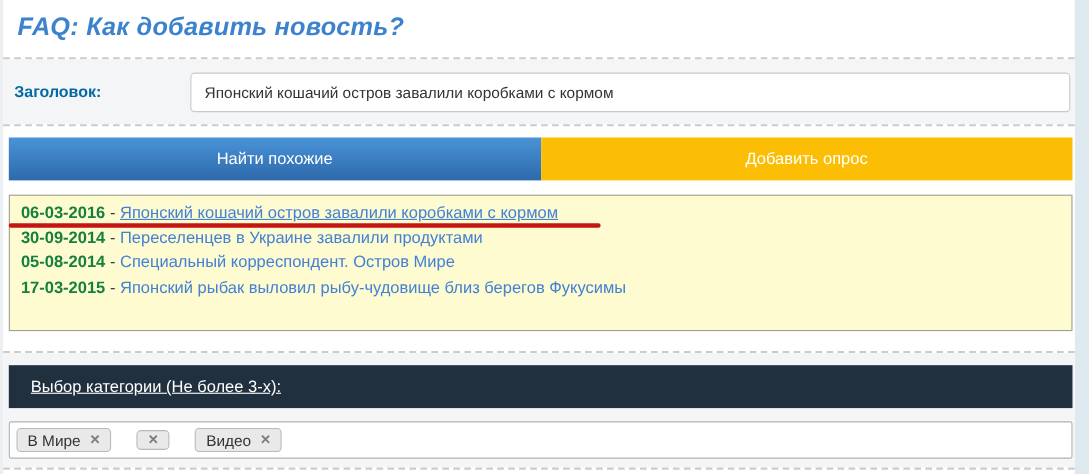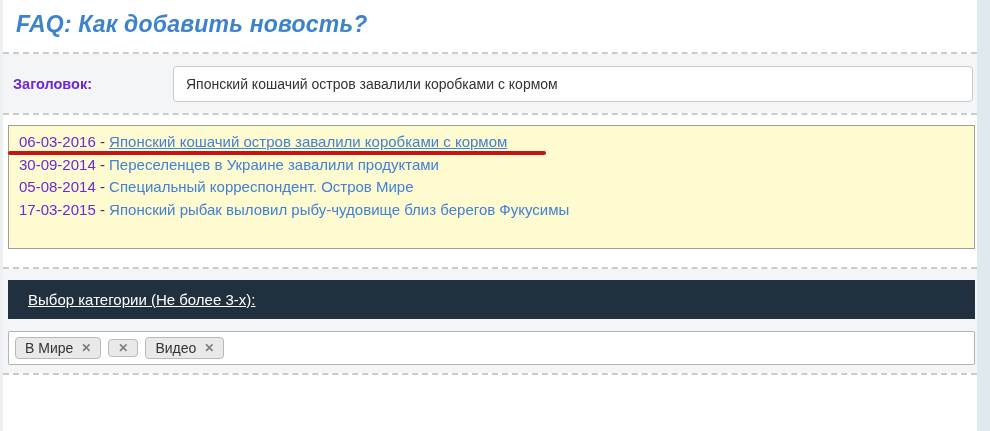--- a/index.html
+++ b/index.html
@@ -12,60 +12,60 @@
   .content{position:absolute;left:3px;right:13px;top:0;bottom:0;}
 
   .sep{height:0;border-top:2px dashed #cbcbcb;}
 
   
   .section-title{height:52px;box-sizing:border-box;padding:11px 0 0 13px;}
   .page-title{margin:0;font-size:23px;font-weight:bold;color:#3c82cd;letter-spacing:.2px;font-style:italic;}
 
   
   .section-headline{height:59px;background:#f4f5f6;display:flex;align-items:center;box-sizing:border-box;}
-  .headline-label{width:160px;margin-left:10px;font-size:14.5px;font-weight:bold;color:#6d28d9;flex:0 0 auto;}
+  .headline-label{width:160px;margin-left:10px;font-size:14.5px;font-weight:bold;color:#0369a1;flex:0 0 auto;}
   .headline-input{
     flex:1;height:36px;box-sizing:border-box;margin-right:4px;
     border:1px solid #c9c9c9;border-radius:4px;background:#fff;
     font-family:"Liberation Sans",sans-serif;font-size:14px;color:#333;
     padding:0 12px;outline:none;
   }
 
   
   .section-main{background:#ffffff;box-sizing:border-box;padding:10px 2px 18px 5px;}
   .button-row{display:flex;height:39px;margin-bottom:13px;}
   .btn{flex:1;display:flex;align-items:center;justify-content:center;
        color:#fff;font-size:15px;cursor:pointer;user-select:none;}
   .btn-blue{background:linear-gradient(#4a93d8,#2d69ab);}
   .btn-yellow{background:#fcbe04;}
 
   .similar-box{
     position:relative;background:#fdfbcf;border:1px solid #9f9f97;
     box-sizing:border-box;height:124px;padding:5px 0;
   }
   .news-row{padding-left:10px;font-size:15px;line-height:22.6px;white-space:nowrap;}
-  .news-date{color:#6d28d9;}
+  .news-date{color:#15803d;font-weight:bold;}
   .news-sep{color:#3a3a3a;}
   .news-link{color:#4281d6;text-decoration:none;cursor:pointer;}
   .news-link.underlined{text-decoration:underline;}
   .red-line{
     position:absolute;left:-1px;top:25px;width:538px;height:4px;
     background:#c41414;border-radius:2px;
   }
 
   
   .section-category{background:#f4f5f6;box-sizing:border-box;height:104px;padding:11px 2px 0 5px;}
   .cat-header{
     height:39px;background:#20303e;color:#ffffff;font-size:15px;
     display:flex;align-items:center;padding-left:20px;box-sizing:border-box;text-decoration:underline;
   }
   .tags-box{
     margin-top:12px;background:#ffffff;border:1px solid #b3b3b3;border-radius:2px;
     box-sizing:border-box;height:34px;display:flex;align-items:center;
-    padding:0 6px;gap:7px;
+    padding:0 6px;gap:23px;
   }
   .tag{
     display:inline-flex;align-items:center;gap:8px;
     background:#e9e9e9;border:1px solid #b9b9b9;border-radius:4px;
     padding:2px 9px;font-size:14px;color:#333;white-space:nowrap;
   }
   .tag-x{color:#7d7d7d;font-weight:bold;font-size:12px;cursor:pointer;line-height:1;}
 </style>
 </head>
 <body>
@@ -83,20 +83,24 @@
     <div class="sep"></div>
 
     <div class="section-headline">
       <div class="headline-label">Заголовок:</div>
       <input class="headline-input" type="text" value="Японский кошачий остров завалили коробками с кормом" style="">
     </div>
 
     <div class="sep"></div>
 
     <div class="section-main">
+      <div class="button-row">
+        <div class="btn btn-blue">Найти похожие</div>
+        <div class="btn btn-yellow">Добавить опрос</div>
+      </div>
 
       <div class="similar-box">
         <div class="news-row">
           <span class="news-date">06-03-2016</span>
           <span class="news-sep">-</span>
           <a class="news-link underlined">Японский кошачий остров завалили коробками с кормом</a>
         </div>
         <div class="news-row">
           <span class="news-date">30-09-2014</span>
           <span class="news-sep">-</span>

